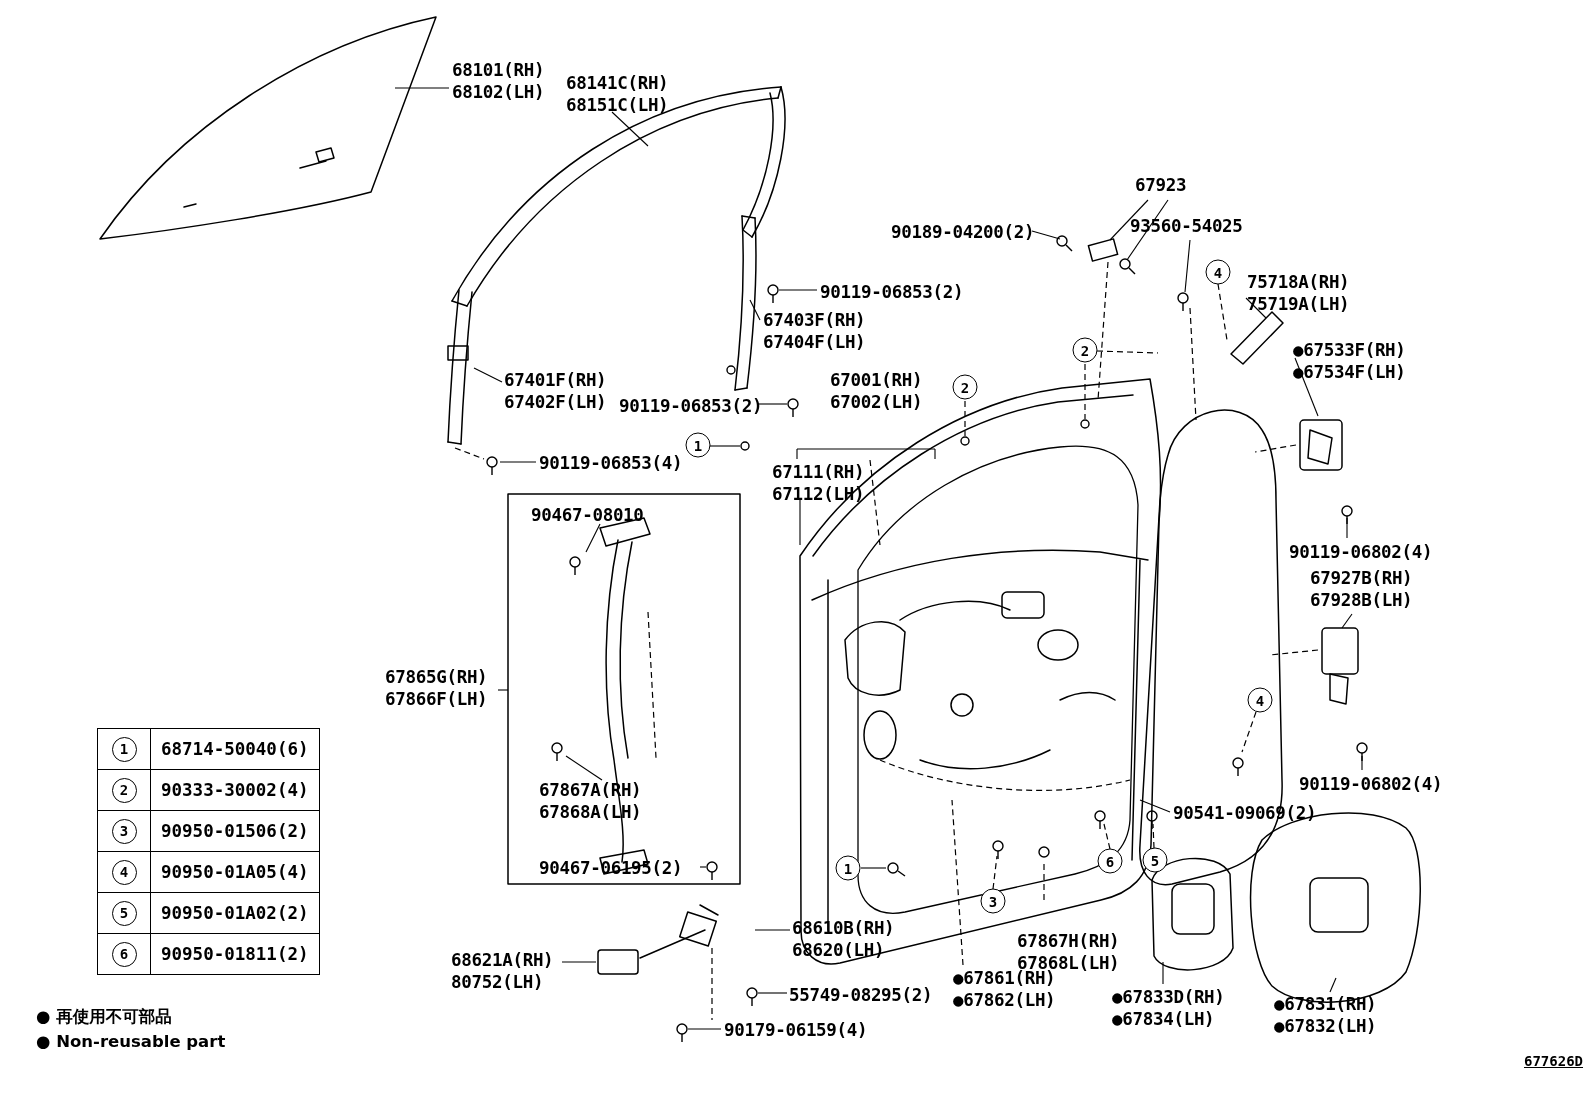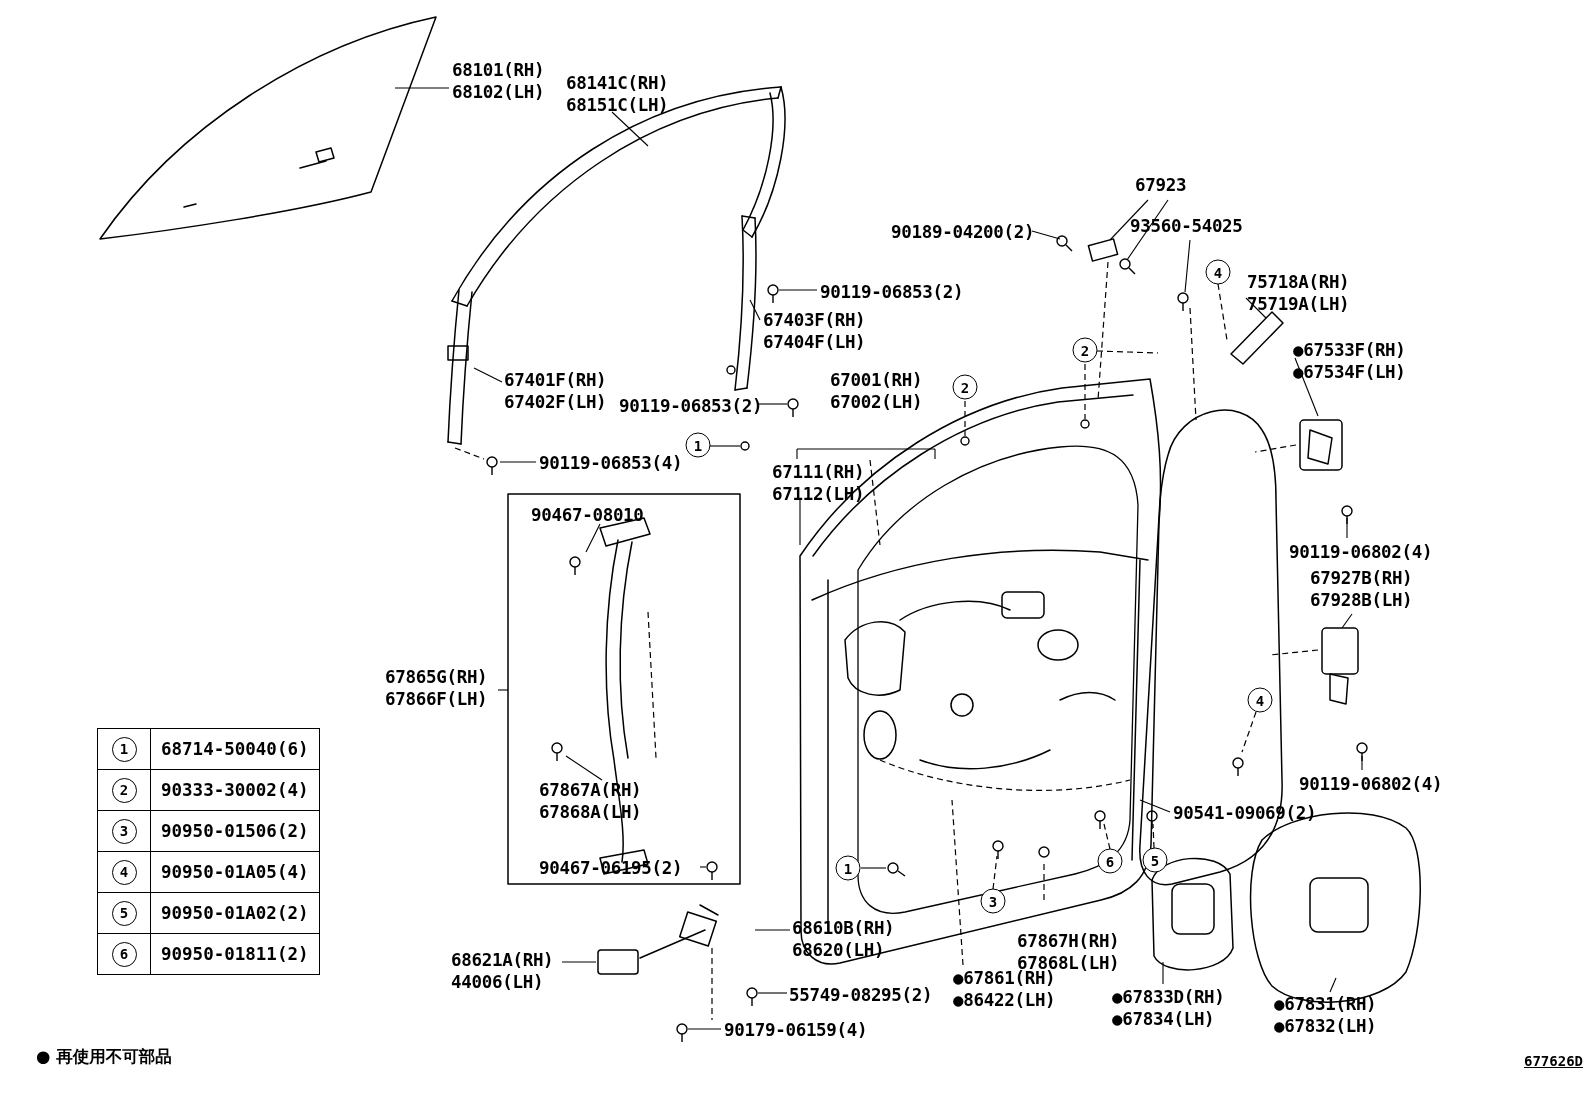--- a/index.html
+++ b/index.html
@@ -10,21 +10,21 @@
        white-space:pre-line;letter-spacing:-0.3px;}
   .marker{position:absolute;width:23px;height:23px;border:1.7px solid #000;border-radius:50%;
           background:#fff;display:flex;align-items:center;justify-content:center;
           font-size:14px;font-weight:bold;transform:translate(-50%,-50%);}
   .legend{position:absolute;left:97px;top:728px;border-collapse:collapse;}
   .legend td{border:1.7px solid #000;font-size:17.5px;font-weight:bold;padding:5px 10px;height:30px;}
   .legend td.c1{width:40px;text-align:center;padding:5px 6px;}
   .cnum{display:inline-flex;width:23px;height:23px;border:1.7px solid #000;border-radius:50%;
         align-items:center;justify-content:center;font-size:14px;font-weight:bold;}
   .note{position:absolute;font-size:16.5px;font-weight:bold;
-        font-family:"DejaVu Sans","Liberation Sans",sans-serif;margin-top:40px;}
+        font-family:"DejaVu Sans","Liberation Sans",sans-serif;}
   .dcode{position:absolute;left:1524px;top:1053px;font-size:14px;font-weight:bold;text-decoration:underline;}
 </style>
 </head>
 <body>
 
 <div id="stage">
 
   <svg id="art" width="1592" height="1099" viewBox="0 0 1592 1099" aria-hidden="true">
 
     <g stroke="#000" stroke-width="1.5" fill="none" stroke-linecap="round" stroke-linejoin="round">
@@ -228,25 +228,25 @@
 67868A(LH)</div>
   <div class="lbl" style="left:539px;top:858px">90467-06195(2)</div>
   <div class="lbl" style="left:1289px;top:542px">90119-06802(4)</div>
   <div class="lbl" style="left:1310px;top:568px">67927B(RH)
 67928B(LH)</div>
   <div class="lbl" style="left:1299px;top:774px">90119-06802(4)</div>
   <div class="lbl" style="left:1173px;top:803px">90541-09069(2)</div>
   <div class="lbl" style="left:792px;top:918px">68610B(RH)
 68620(LH)</div>
   <div class="lbl" style="left:451px;top:950px">68621A(RH)
-44006(LH)</div>
+80752(LH)</div>
   <div class="lbl" style="left:789px;top:985px">55749-08295(2)</div>
   <div class="lbl" style="left:724px;top:1020px">90179-06159(4)</div>
   <div class="lbl" style="left:953px;top:968px">●67861(RH)
-●86422(LH)</div>
+●67862(LH)</div>
   <div class="lbl" style="left:1017px;top:931px">67867H(RH)
 67868L(LH)</div>
   <div class="lbl" style="left:1112px;top:987px">●67833D(RH)
 ●67834(LH)</div>
   <div class="lbl" style="left:1274px;top:994px">●67831(RH)
 ●67832(LH)</div>
 
   <div class="marker" style="left:1218px;top:272px">4</div>
   <div class="marker" style="left:1085px;top:350px">2</div>
   <div class="marker" style="left:965px;top:387px">2</div>

